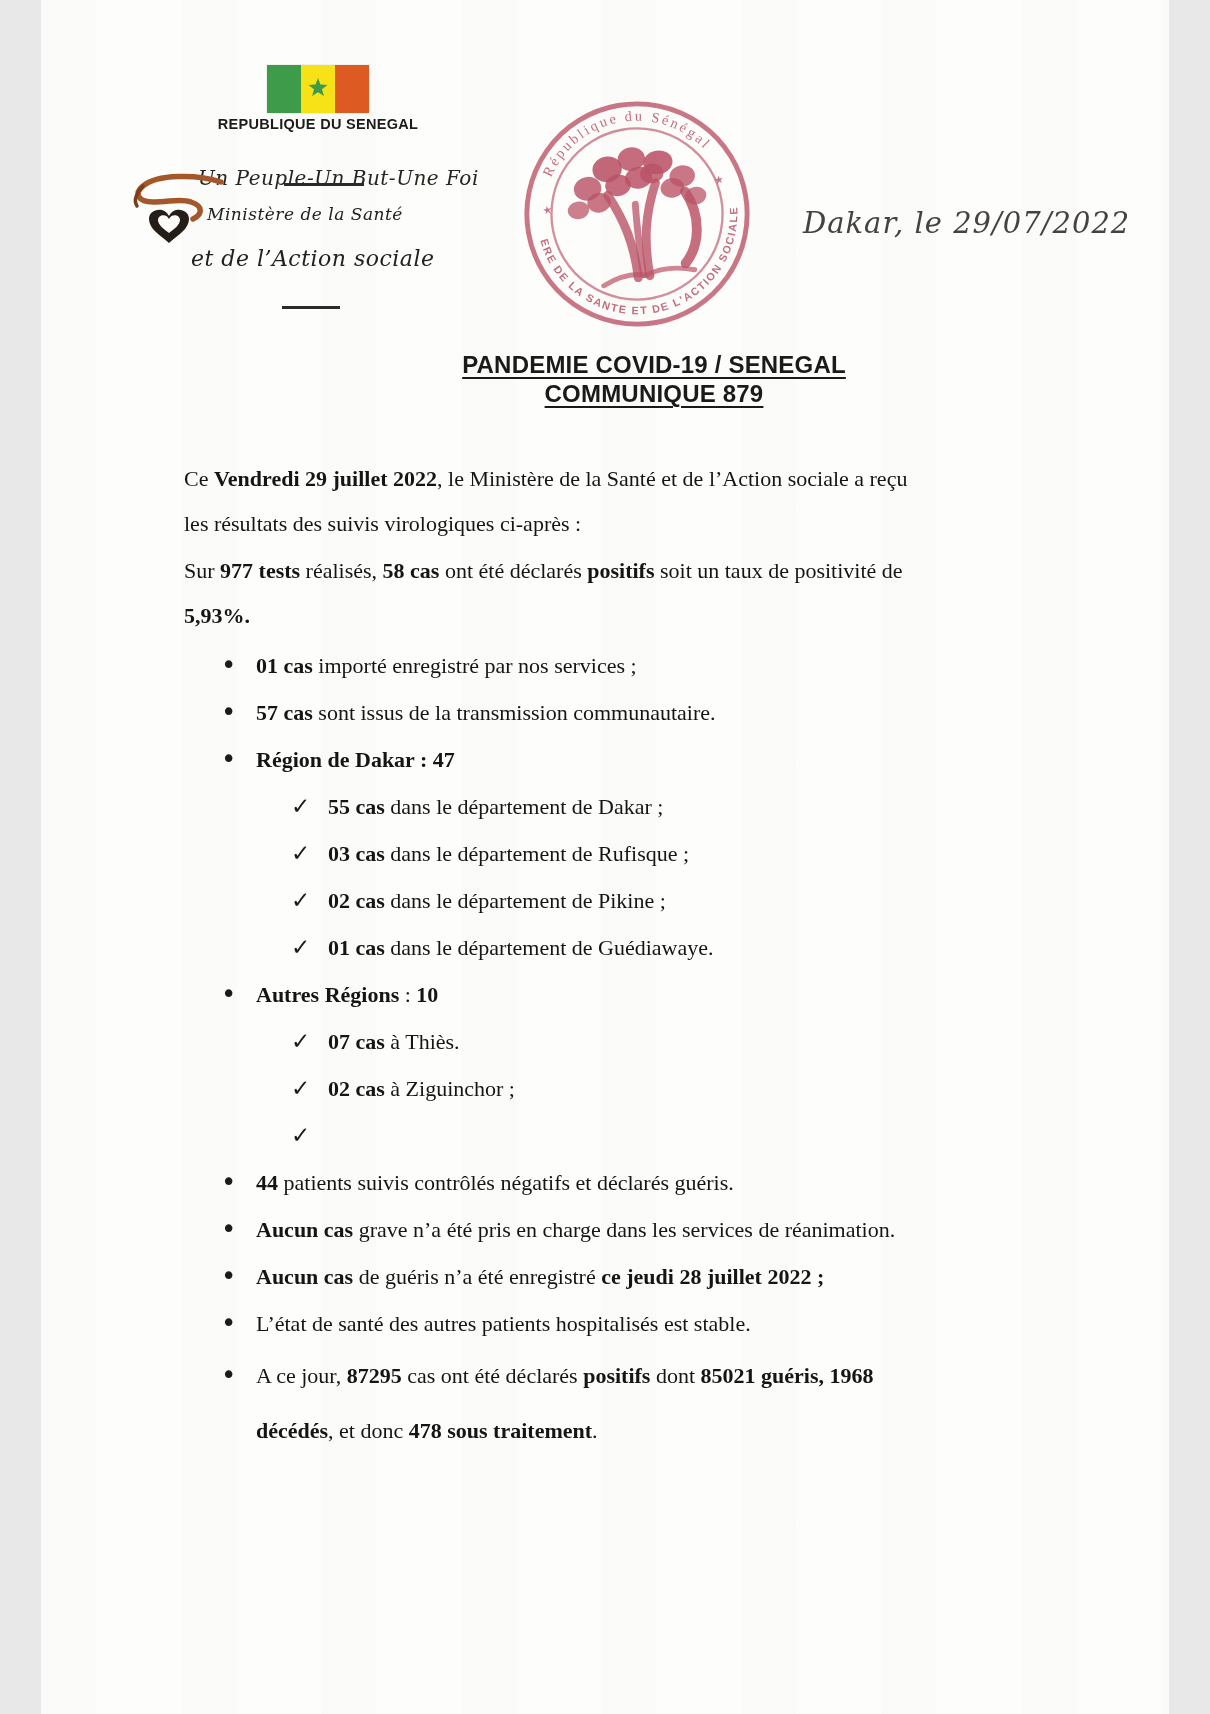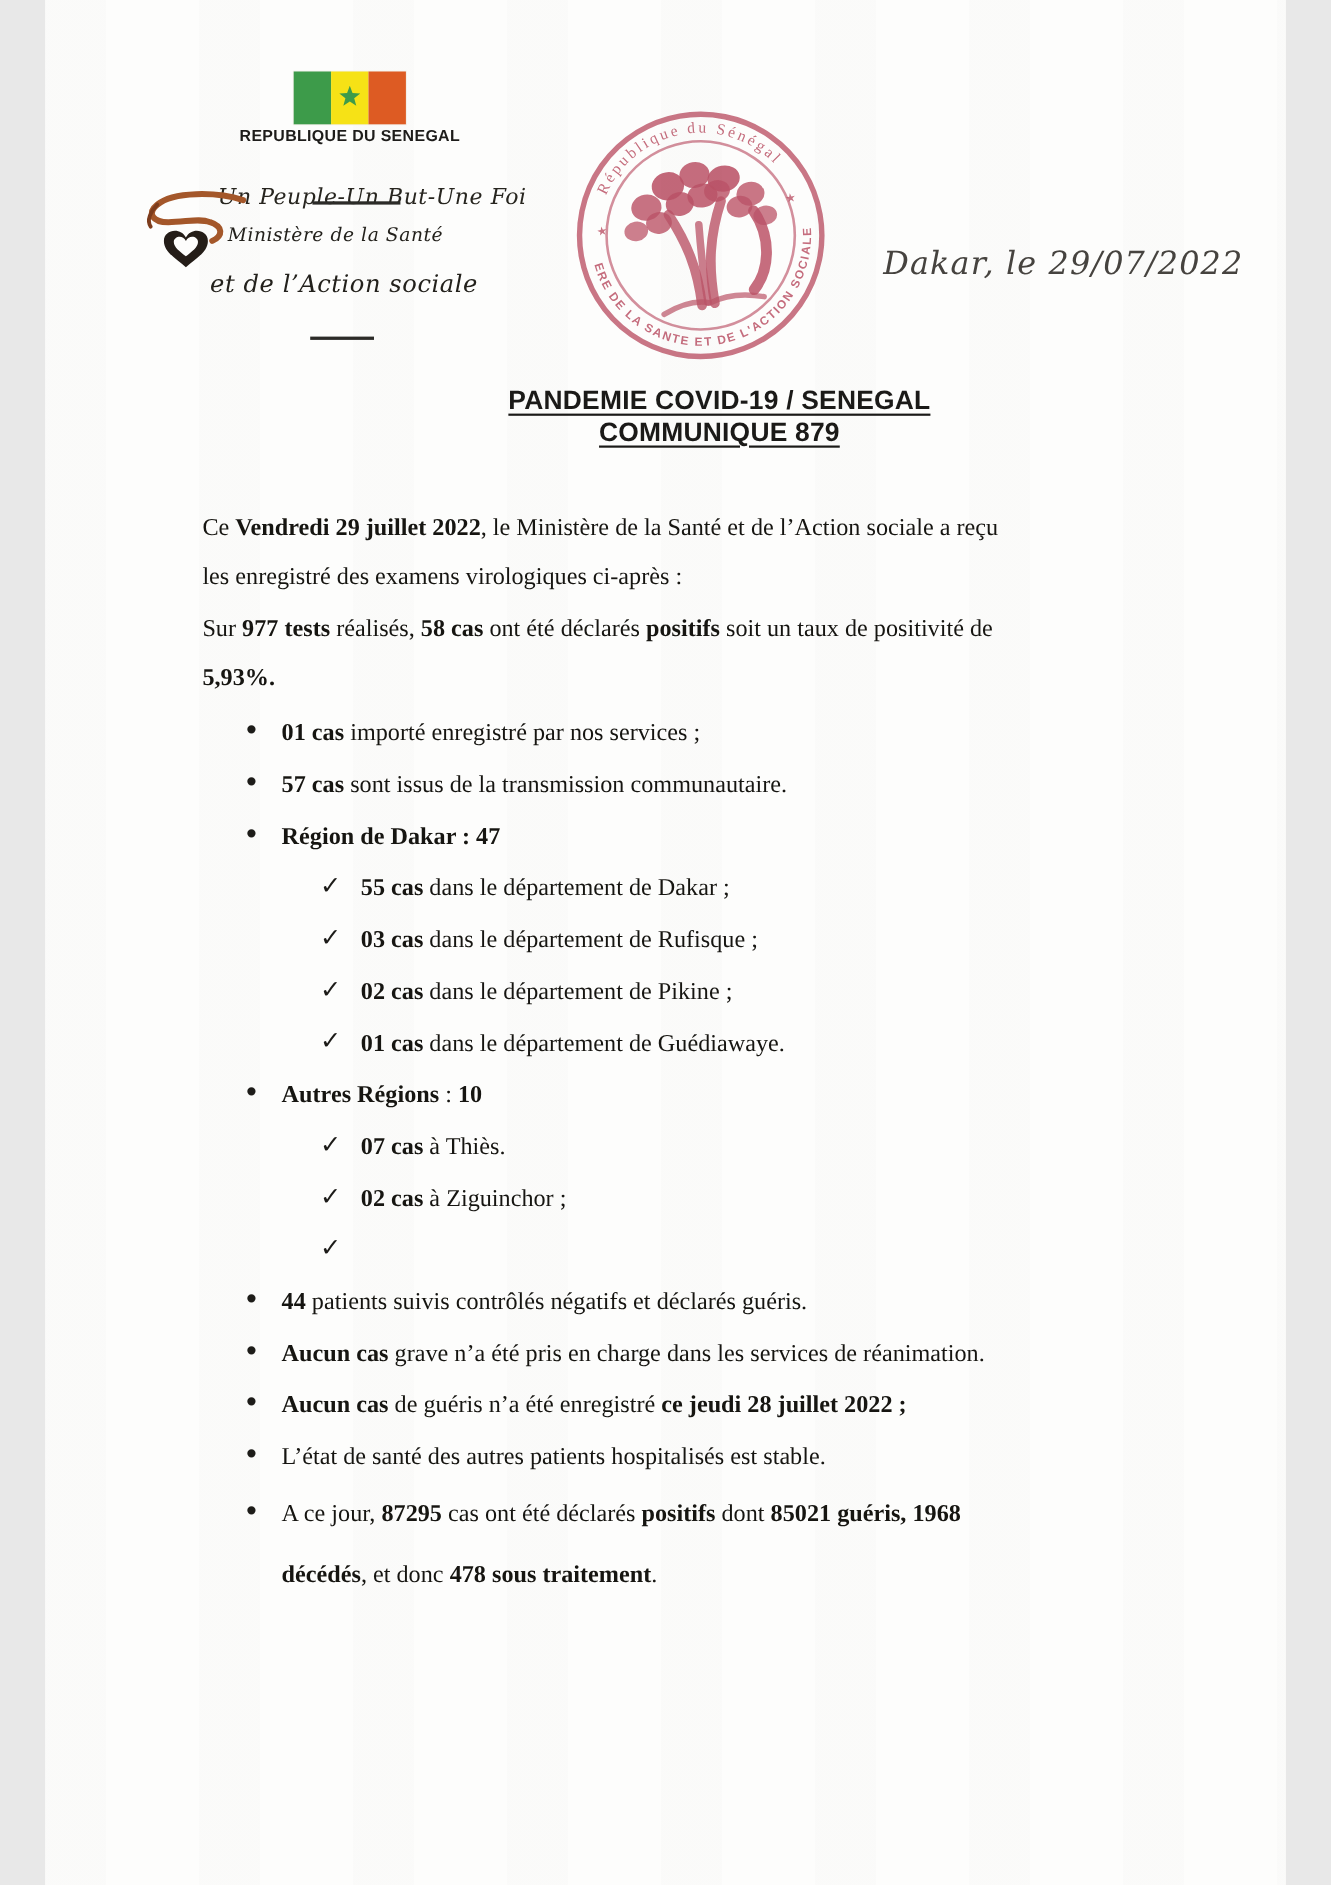--- a/index.html
+++ b/index.html
@@ -34,21 +34,21 @@
     left:166px;top:204px;font-family:"DejaVu Serif", serif;font-style:italic;
     font-size:17px;letter-spacing:.5px;color:#23211c;white-space:nowrap;
   }
   .ministry-l2{
     left:150px;top:246px;font-family:"DejaVu Serif", serif;font-style:italic;
     font-size:22px;letter-spacing:.5px;color:#23211c;white-space:nowrap;
   }
   .stamp{left:478px;top:96px;width:236px;height:236px;transform:rotate(-10deg);mix-blend-mode:multiply;opacity:.93;}
   .place-date{
     left:762px;top:206px;font-family:"DejaVu Serif", serif;font-style:italic;
-    font-size:29px;letter-spacing:1px;color:#46433f;white-space:nowrap;margin-top:16px;
+    font-size:29px;letter-spacing:1px;color:#46433f;white-space:nowrap;
   }
   
   .title{
     left:0;top:350px;width:1210px;text-align:center;
     font-family:"Liberation Sans", sans-serif;font-weight:bold;
     font-size:24px;line-height:29px;letter-spacing:.2px;color:#1b1a18;
     transform:translateX(8px);
   }
   .title .tline{text-decoration:underline;text-decoration-thickness:2px;text-underline-offset:4px;}
   
@@ -134,21 +134,21 @@
   </svg>
 
   <div class="abs place-date">Dakar, le 29/07/2022</div>
 
   <div class="abs title">
     <div class="tline">PANDEMIE COVID-19 / SENEGAL</div>
     <div class="tline">COMMUNIQUE 879</div>
   </div>
 
   <main class="abs content">
-      <div class="blk p"><span class="txt"><span>Ce </span><span class="b">Vendredi 29 juillet 2022</span><span>, le Ministère de la Santé et de l’Action sociale a reçu</span><br><span>les enregistré des examens virologiques ci-après :</span></span></div>
+      <div class="blk p"><span class="txt"><span>Ce </span><span class="b">Vendredi 29 juillet 2022</span><span>, le Ministère de la Santé et de l’Action sociale a reçu</span><br><span>les résultats des suivis virologiques ci-après :</span></span></div>
       <div class="blk p"><span class="txt"><span>Sur </span><span class="b">977 tests</span><span> réalisés, </span><span class="b">58 cas</span><span> ont été déclarés </span><span class="b">positifs</span><span> soit un taux de positivité de</span><br><span class="b">5,93%.</span></span></div>
       <div class="blk bullet">
         <span class="marker">•</span>
         <span class="txt"><span class="b">01 cas</span><span> importé enregistré par nos services ;</span></span>
       </div>
       <div class="blk bullet">
         <span class="marker">•</span>
         <span class="txt"><span class="b">57 cas</span><span> sont issus de la transmission communautaire.</span></span>
       </div>
       <div class="blk bullet">

